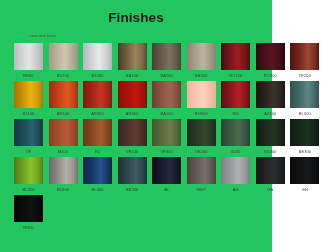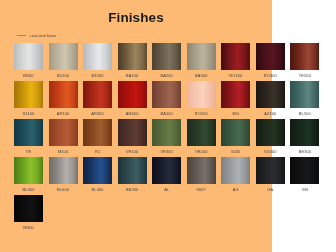--- a/index.html
+++ b/index.html
@@ -10,21 +10,21 @@
     width: 336px;
     height: 252px;
     background: #ffffff;
     font-family: "Liberation Sans", sans-serif;
     overflow: hidden;
   }
   .page {
     position: relative;
     width: 272px;
     height: 252px;
-    background: #fdba74;
+    background: #22c55e;
     box-sizing: border-box;
   }
   .title {
     text-align: center;
     font-size: 13.5px;
     font-weight: bold;
     color: #1b1b1b;
     letter-spacing: 0.1px;
     padding-top: 10px;
     line-height: 15px;

